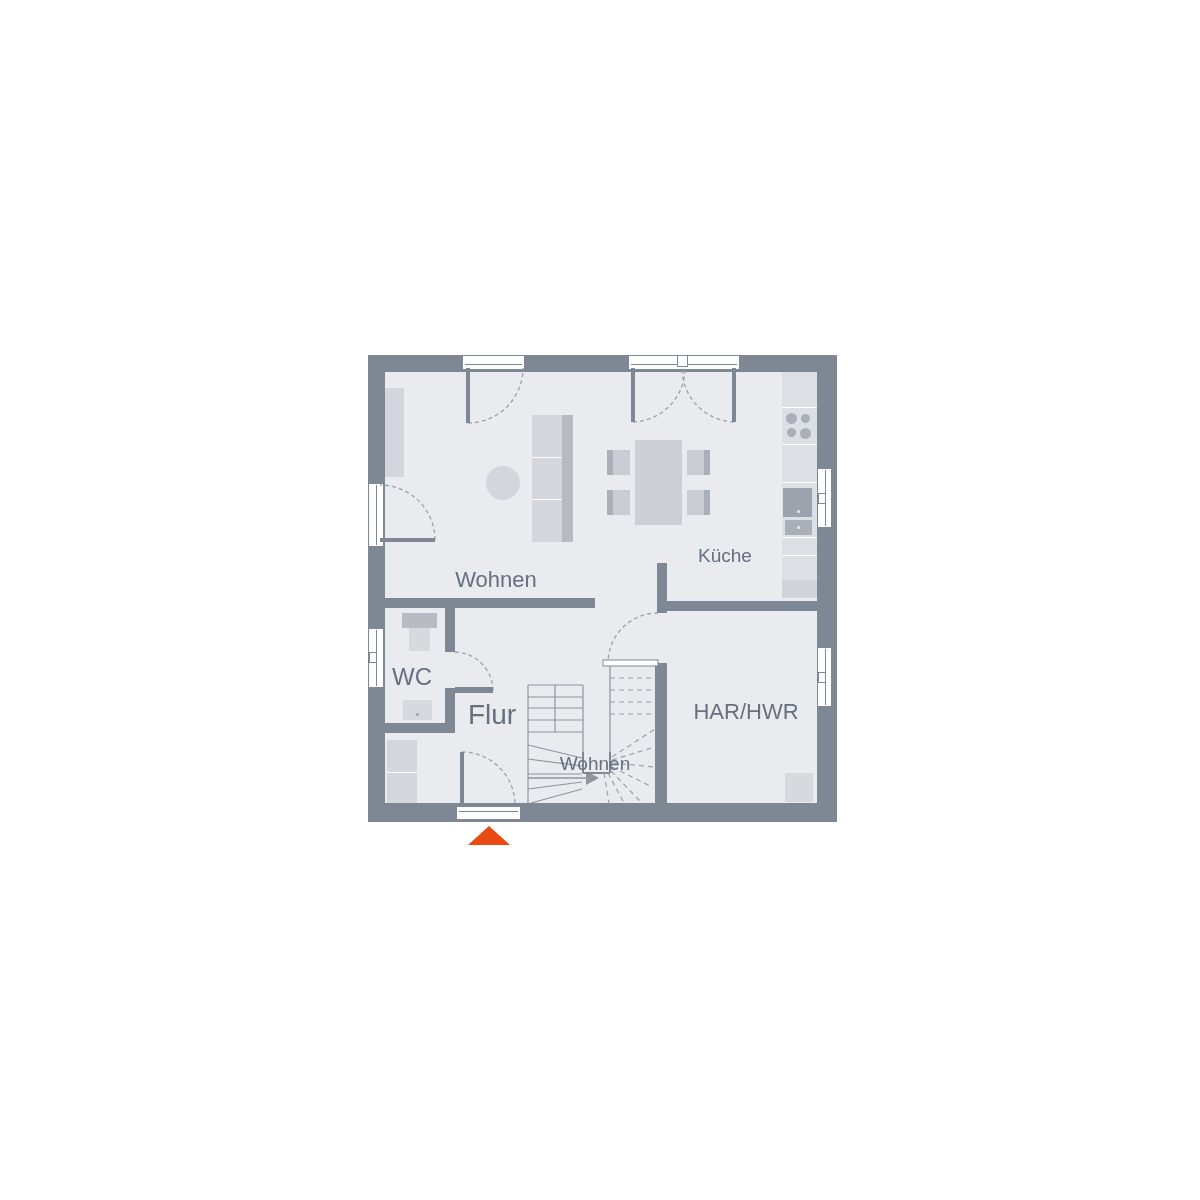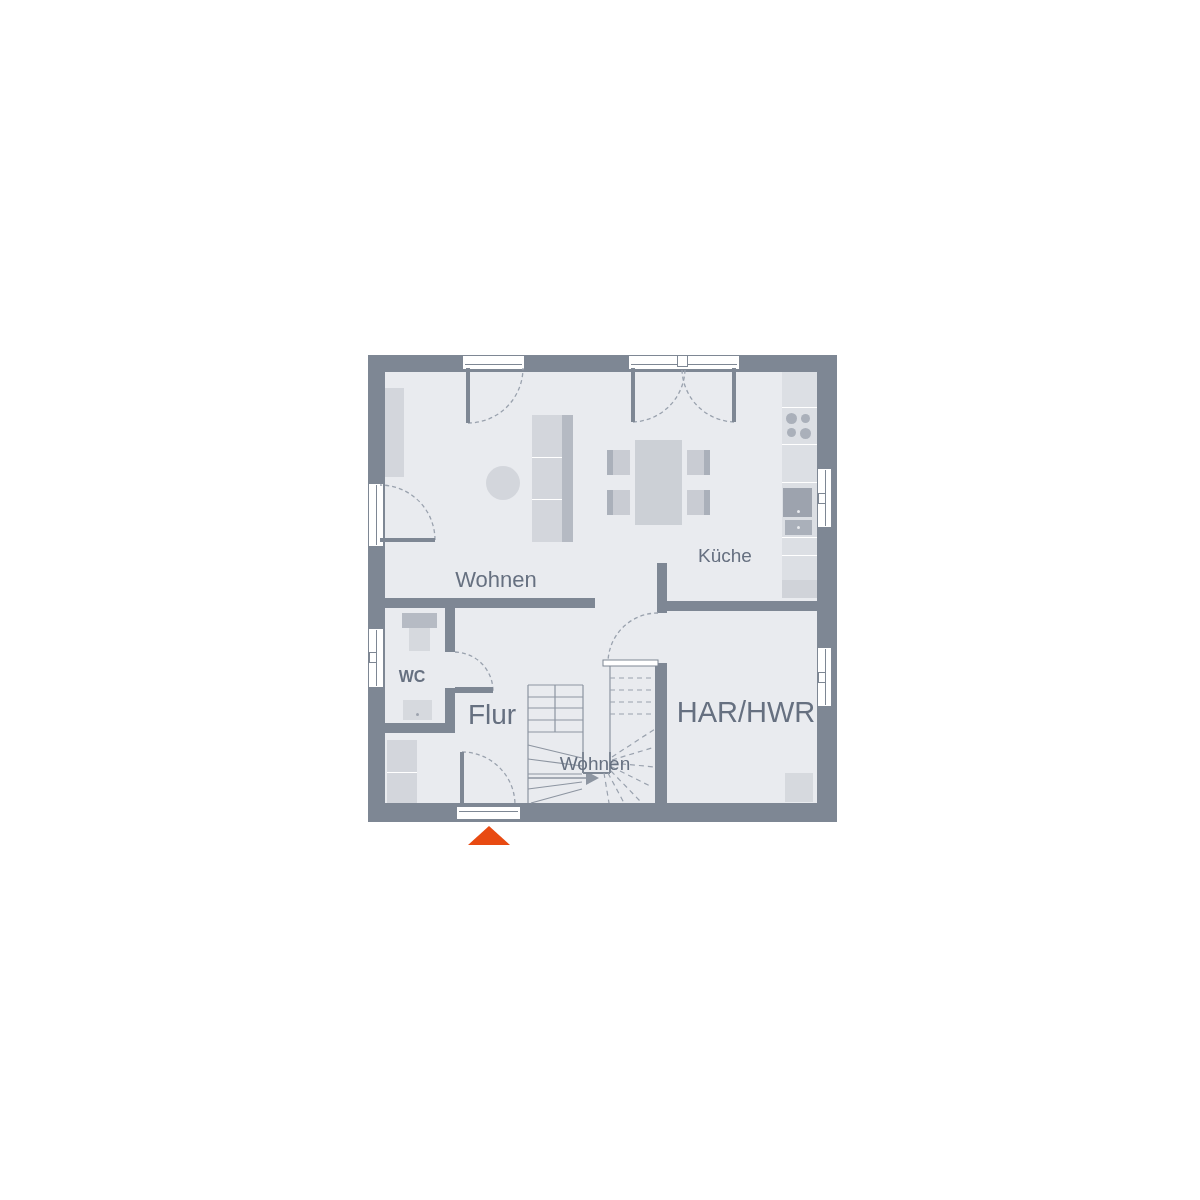--- a/index.html
+++ b/index.html
@@ -166,21 +166,21 @@
           <path d="M242 323 H287 M242 335 H287 M242 347 H287 M242 359 H287"></path>
           <path d="M244 402 L287 374 M244 405 L287 392 M244 408 L287 412 M244 412 L284 432 M243 416 L272 446 M240 418 L256 448 M236 418 L241 448"></path>
         </g>
 
         <rect x="235" y="305" width="55" height="6" style="fill:var(--c-opening);stroke:var(--c-wall);" stroke-width="1"></rect>
       </g>
     </svg>
 
     <div class="abs room-label" style="left:128px;top:225px;font-size:22px;">Wohnen</div>
     <div class="abs room-label" style="left:357px;top:201px;font-size:19px;">Küche</div>
-    <div class="abs room-label" style="left:44px;top:322px;font-size:16px;font-weight:bold;">WC</div>
+    <div class="abs room-label" style="left:44px;top:322px;font-size:24px;">WC</div>
     <div class="abs room-label" style="left:124px;top:360px;font-size:28px;">Flur</div>
     <div class="abs room-label" style="left:227px;top:409px;font-size:19px;">Wohnen</div>
-    <div class="abs room-label" style="left:378px;top:357px;font-size:29px;">HAR/HWR</div>
+    <div class="abs room-label" style="left:378px;top:357px;font-size:22px;">HAR/HWR</div>
   </div>
 
   <div class="abs marker" style="left:468px;top:826px;"></div>
 
 </div>
 
 </body></html>

